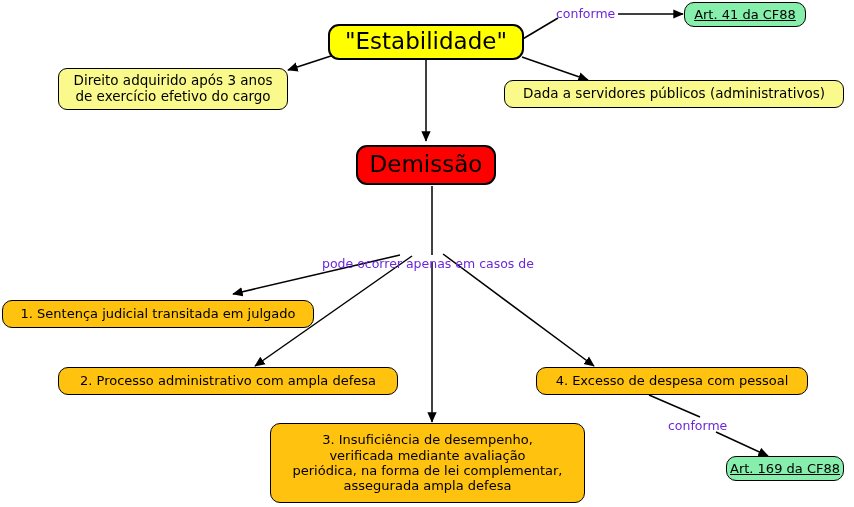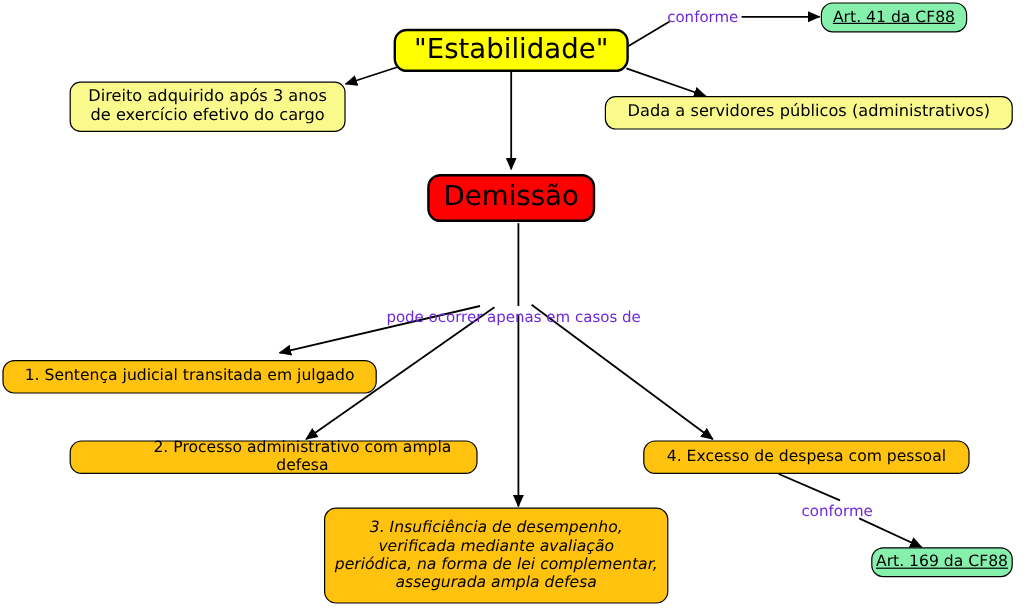--- a/index.html
+++ b/index.html
@@ -118,23 +118,23 @@
 de exercício efetivo do cargo</div>
 
   <div class="node n-pale" style="left:504px; top:80px; width:340px; height:28px;">Dada a servidores públicos (administrativos)</div>
 
   <div class="node n-red" style="left:356px; top:145px; width:140px; height:40px;">Demissão</div>
 
   <div class="edge-label" style="left:322px; top:239px;margin-top:17px;">pode ocorrer apenas em casos de</div>
 
   <div class="node n-amber" style="left:2px; top:300px; width:312px; height:28px;">1. Sentença judicial transitada em julgado</div>
 
-  <div class="node n-amber" style="left:58px; top:367px; width:340px; height:28px;padding-left:48px;">2. Processo administrativo com ampla defesa</div>
+  <div class="node n-amber" style="left:58px; top:367px; width:340px; height:28px;">2. Processo administrativo com ampla defesa</div>
 
-  <div class="node n-amber" style="left:270px; top:423px; width:287px; height:80px;font-style:italic;">3. Insuficiência de desempenho,
+  <div class="node n-amber" style="left:270px; top:423px; width:315px; height:80px;">3. Insuficiência de desempenho,
 verificada mediante avaliação
 periódica, na forma de lei complementar,
 assegurada ampla defesa</div>
 
   <div class="node n-amber" style="left:488px; top:367px; width:272px; height:28px;margin-left:48px;">4. Excesso de despesa com pessoal</div>
 
   <div class="edge-label" style="left:668px; top:418px;">conforme</div>
 
   <div class="node n-green" style="left:726px; top:456px; width:118px; height:25px;">Art. 169 da CF88</div>
 

